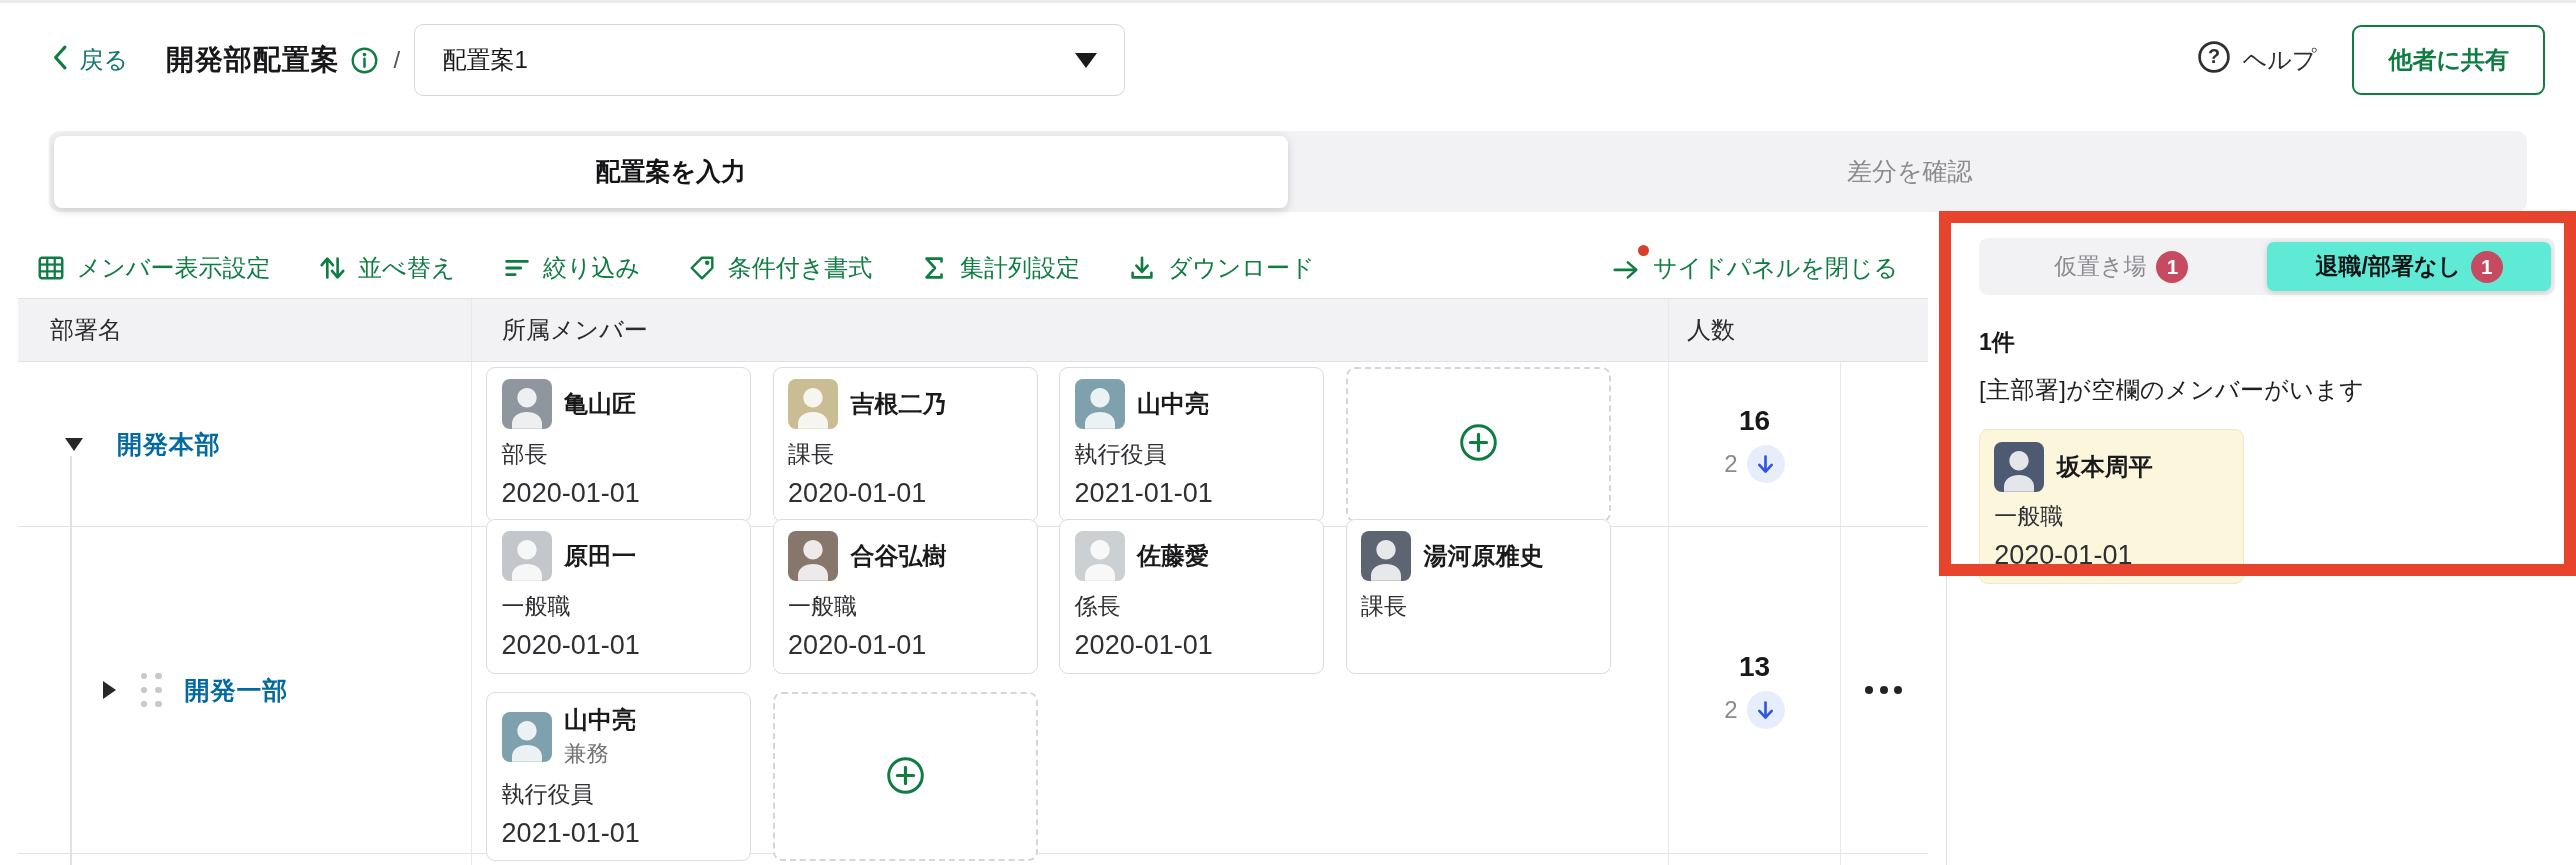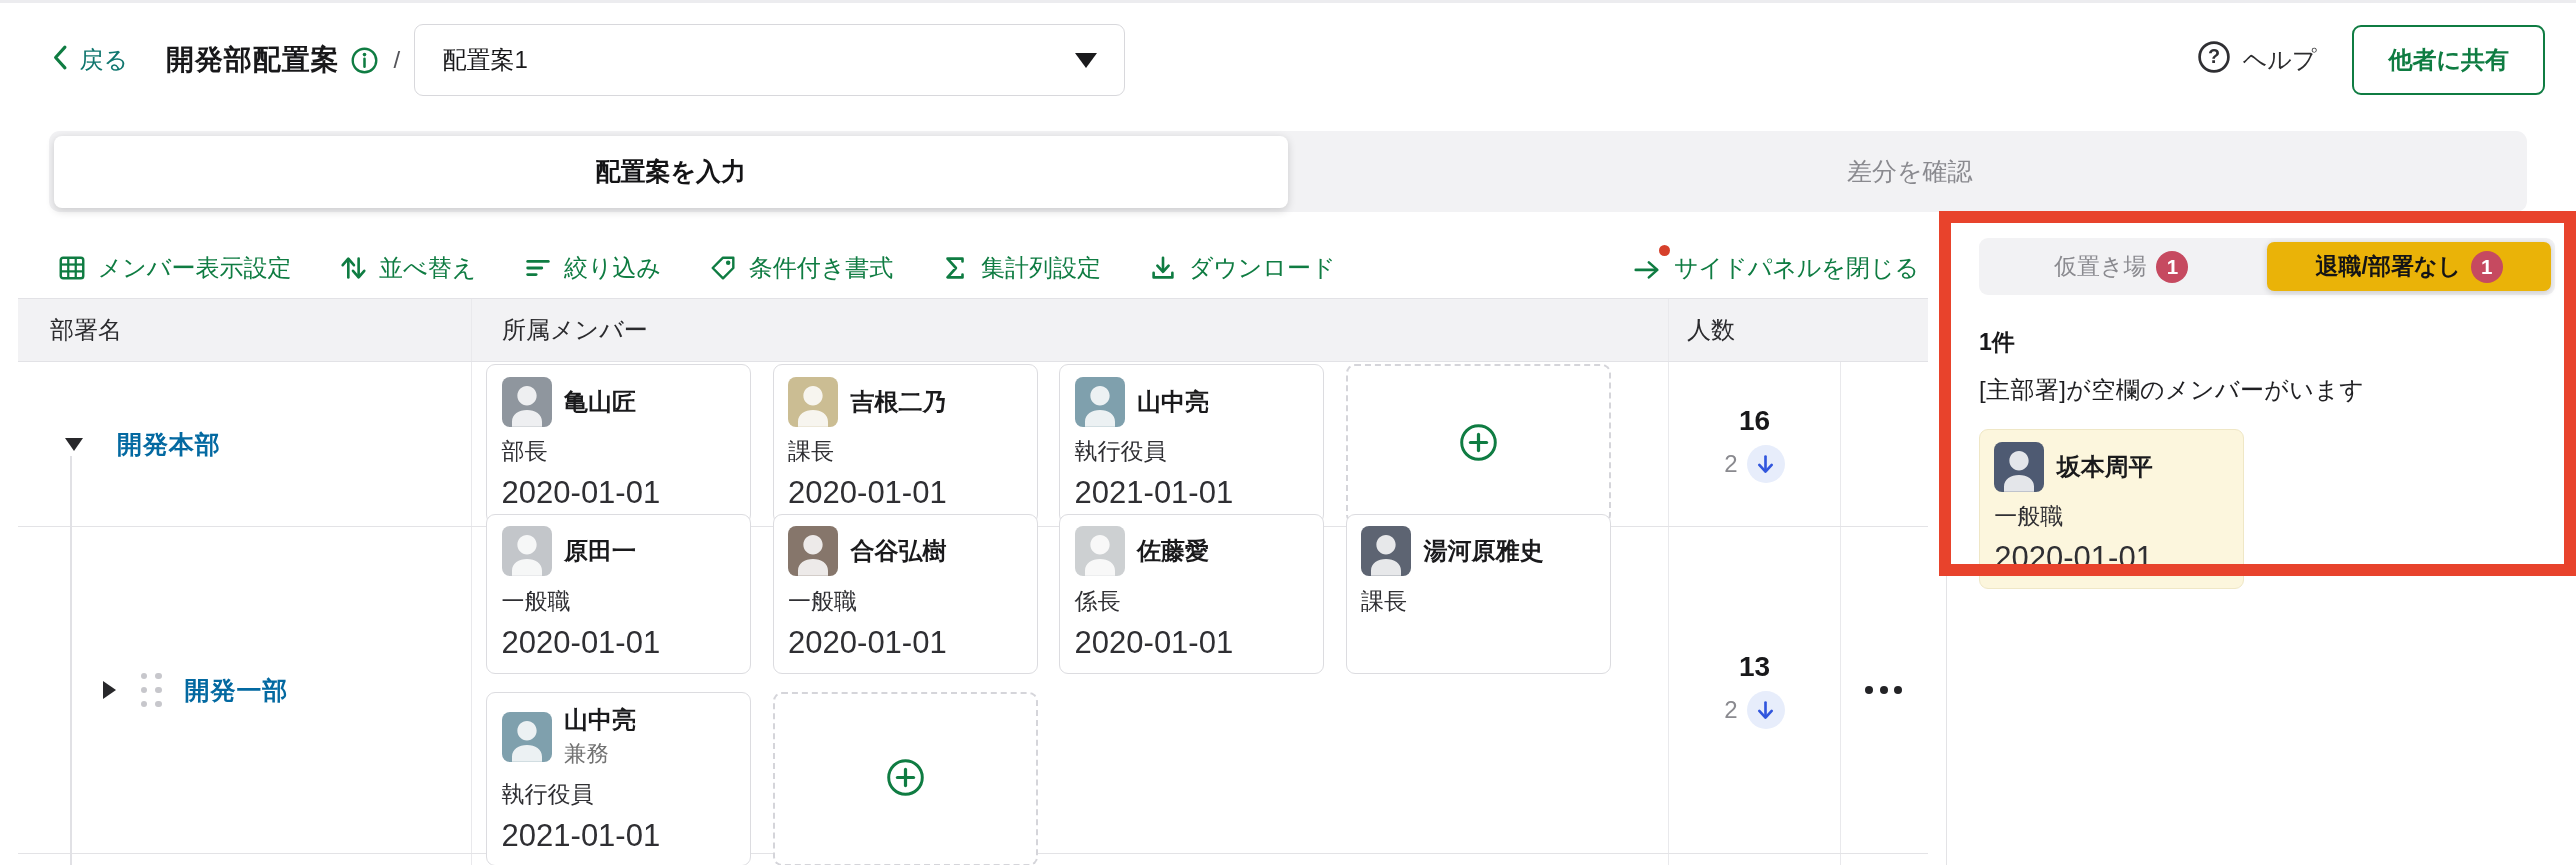--- a/index.html
+++ b/index.html
@@ -23,21 +23,21 @@
   .help-link { display:flex; align-items:center; gap:10.7px; font-size:24px; color:#2c2c2e; cursor:pointer; }
   .share-btn { height:70px; padding:0 34px; border:2.7px solid #0f7c42; border-radius:9px; background:#fff;
     color:#0f7c42; font-size:24px; font-weight:bold; display:flex; align-items:center; cursor:pointer; }
 
   
   .main-tabs { position:absolute; top:131px; left:49px; right:49px; height:81px; background:#f2f2f4; border-radius:10.7px; display:flex; }
   .main-tab { flex:1; display:flex; align-items:center; justify-content:center; font-size:25px; color:#8a8a8f; cursor:pointer; }
   .main-tab.active { background:#fff; border-radius:8px; margin:4.5px; font-weight:bold; color:#141416; box-shadow:0 2.7px 8px rgba(0,0,0,.16); }
 
   
-  .toolbar { position:absolute; top:240px; left:57px; width:1862px; height:55px; display:flex; align-items:center; gap:47px; }
+  .toolbar { position:absolute; top:240px; left:36px; width:1862px; height:55px; display:flex; align-items:center; gap:47px; }
   .tool { display:flex; align-items:center; gap:10.7px; color:#0f7c42; font-size:24px; cursor:pointer; white-space:nowrap; }
   .toolbar .spacer { flex:1; }
   .tool .ic { display:flex; position:relative; }
   .notif-dot { position:absolute; top:-8px; right:-7.2px; width:11.6px; height:11.6px; border-radius:50%; background:#d6402b; }
 
   
   .grid { position:absolute; left:18px; top:298px; width:1910px; height:568px; overflow:hidden; }
   .tree-line { position:absolute; left:52px; top:158px; bottom:0; width:1.8px; background:#e1e1e5; }
   .grid-header { display:flex; height:64px; background:#f2f2f4; border-top:1.8px solid #e2e2e6; border-bottom:1.8px solid #e2e2e6; align-items:center; font-size:24px; color:#2b2b2e; }
   .grid-row { display:flex; border-bottom:1.8px solid #e3e3e6; background:#fff; }
@@ -64,37 +64,37 @@
 
   .members-cell { padding:6.3px 14.3px; display:flex; flex-wrap:wrap; gap:18px 21.5px; align-content:center; }
   .mcard { width:265px; background:#fff; border:1.8px solid #dcdce0; border-radius:9px; padding:11.6px 14.3px; cursor:pointer; }
   .mcard-top { display:flex; align-items:center; }
   .avatar { width:50px; height:50px; border-radius:8px; flex:none; display:flex; align-items:flex-end; justify-content:center; overflow:hidden; }
   .mname { font-size:24px; font-weight:bold; color:#1a1a1c; margin-left:12.5px; }
   .name-stack { margin-left:12.5px; display:flex; flex-direction:column; gap:1.8px; }
   .name-stack .mname { margin-left:0; }
   .mtag { font-size:22.4px; color:#737373; }
   .mrole { font-size:23px; color:#2f2f33; margin-top:9.8px; }
-  .mdate { font-size:31px; color:#2f2f33; margin-top:8px; }
+  .mdate { font-size:27px; color:#2f2f33; margin-top:8px; }
   .add-card { width:265px; border:2.7px dashed #d5d5da; border-radius:9px; display:flex; align-items:center; justify-content:center; cursor:pointer; background:#fff; }
 
   .count-cell { display:flex; flex-direction:column; align-items:center; justify-content:center; gap:8px; }
   .count-num { font-size:28px; font-weight:bold; color:#18181a; }
   .delta { display:flex; align-items:center; gap:9px; }
   .delta-num { font-size:24px; color:#8a8a8f; }
   .delta-circle { width:38px; height:38px; border-radius:50%; background:#e7edfb; display:flex; align-items:center; justify-content:center; }
   .actions-cell { display:flex; align-items:center; justify-content:center; }
   .kebab { display:flex; gap:6.3px; cursor:pointer; padding:9px; }
   .kebab i { width:8px; height:8px; border-radius:50%; background:#232326; }
 
   
   .side-panel { position:absolute; left:1946px; top:215px; right:0; bottom:0; border-left:1.8px solid #e3e3e6; background:#fff; padding:23px 21.5px 0 32px; }
   .panel-tabs { width:576px; height:57px; background:#f2f2f4; border-radius:9px; display:flex; }
   .panel-tab { flex:1; display:flex; align-items:center; justify-content:center; gap:9.8px; font-size:23px; color:#8a8a8f; cursor:pointer; }
-  .panel-tab.active { background:#eab308; border-radius:7.2px; margin:3.6px; box-shadow:0 1.8px 6.3px rgba(0,0,0,.16); color:#141416; font-weight:bold; }
+  .panel-tab.active { background:#5eead4; border-radius:7.2px; margin:3.6px; box-shadow:0 1.8px 6.3px rgba(0,0,0,.16); color:#141416; font-weight:bold; }
   .badge { min-width:32px; height:32px; border-radius:16px; background:#c64a60; color:#fff; font-size:20.6px; font-weight:bold; display:flex; align-items:center; justify-content:center; }
   .panel-count { font-size:23px; font-weight:bold; color:#18181a; margin-top:32px; }
   .panel-msg { font-size:24px; color:#1f1f22; margin-top:16px; letter-spacing:0.4px; }
   .mcard.warn { background:#fcf6dd; border-color:#efe7c6; margin-top:23px; }
   .highlight-ring { position:absolute; left:1939px; top:211px; width:637px; height:365px; border:12.5px solid #e8432c; pointer-events:none; z-index:5; }
 </style>
 </head>
 <body>
 
 <div class="page">

